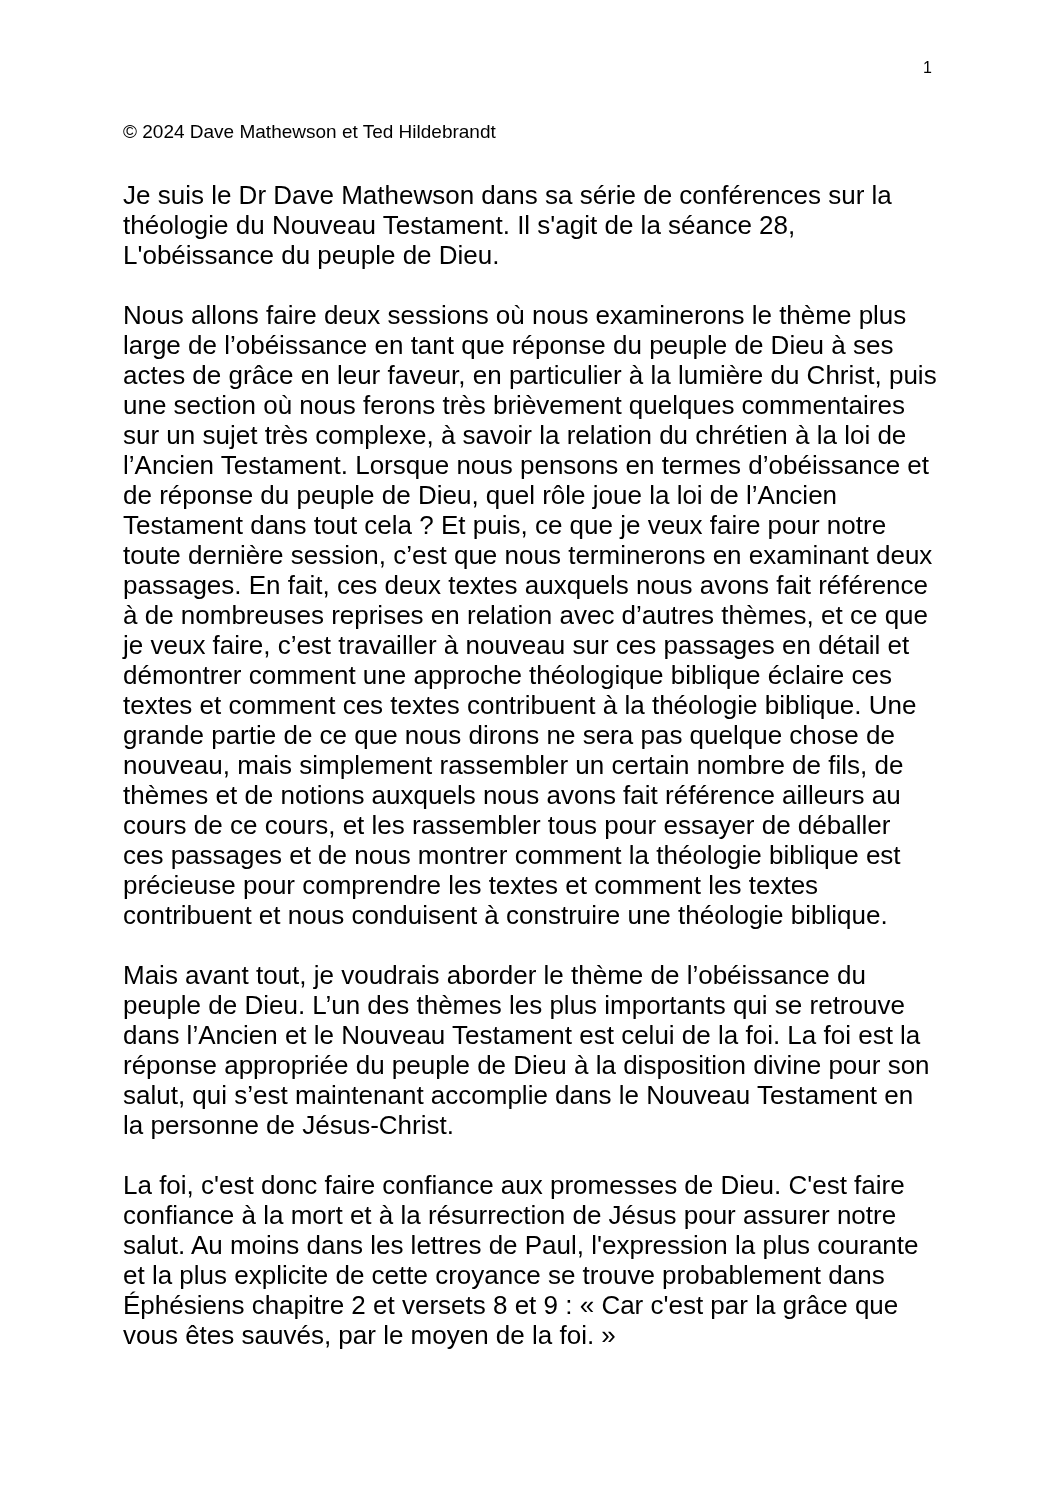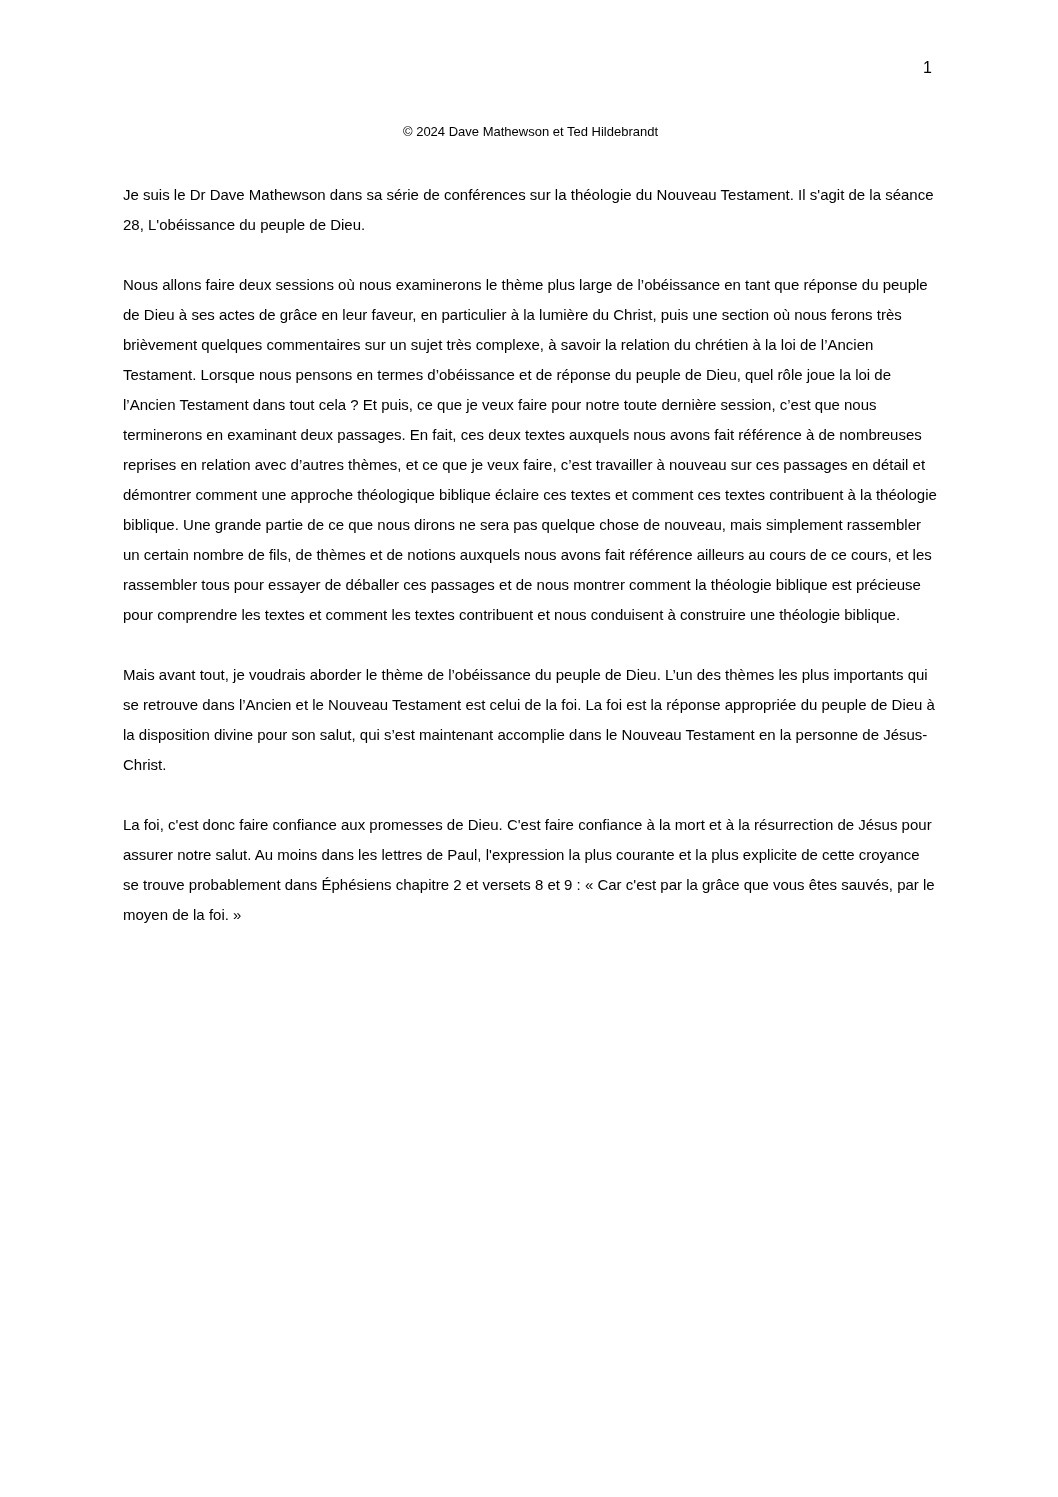--- a/index.html
+++ b/index.html
@@ -32,31 +32,31 @@
   }
   .title-line {
     display: block;
     font-size: 29px;
     font-weight: 700;
     line-height: 43px;
     max-width: 760px;
     margin: 0 auto;
   }
   .copyright {
-    text-align: center;
-    font-size: 13px;
+    text-align: left;
+    font-size: 19px;
     line-height: 28px;
     margin-top: 3px;
   }
   .body-text {
     margin-top: 34px;
     width: 815px;
   }
   .body-text p {
-    font-size: 15px;
+    font-size: 26px;
     line-height: 30px;
     margin: 0 0 30px 0;
     text-align: left;
   }
   .body-text p:last-child {
     margin-bottom: 16px;
   }
 </style>
 </head>
 <body>

